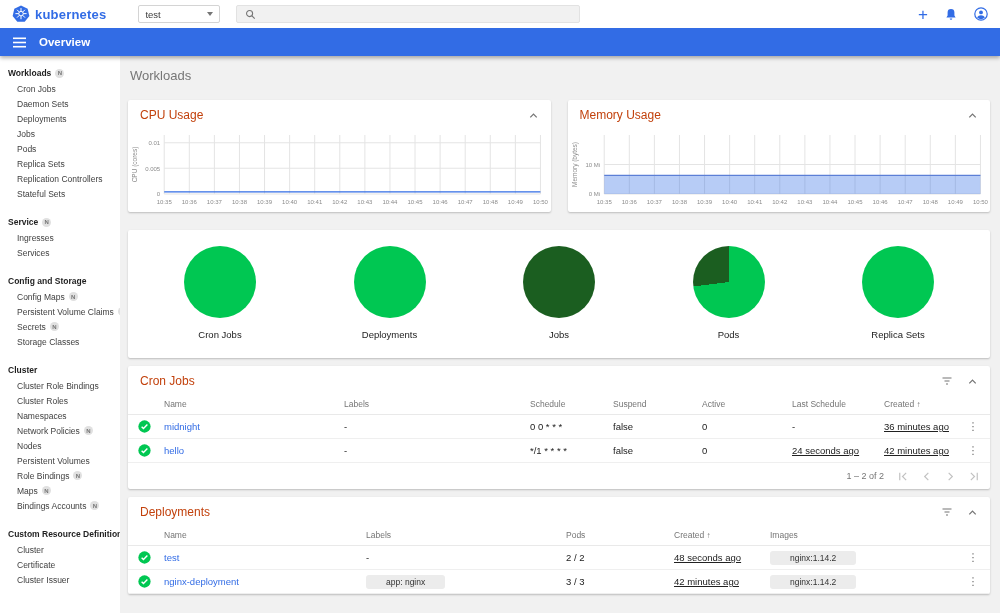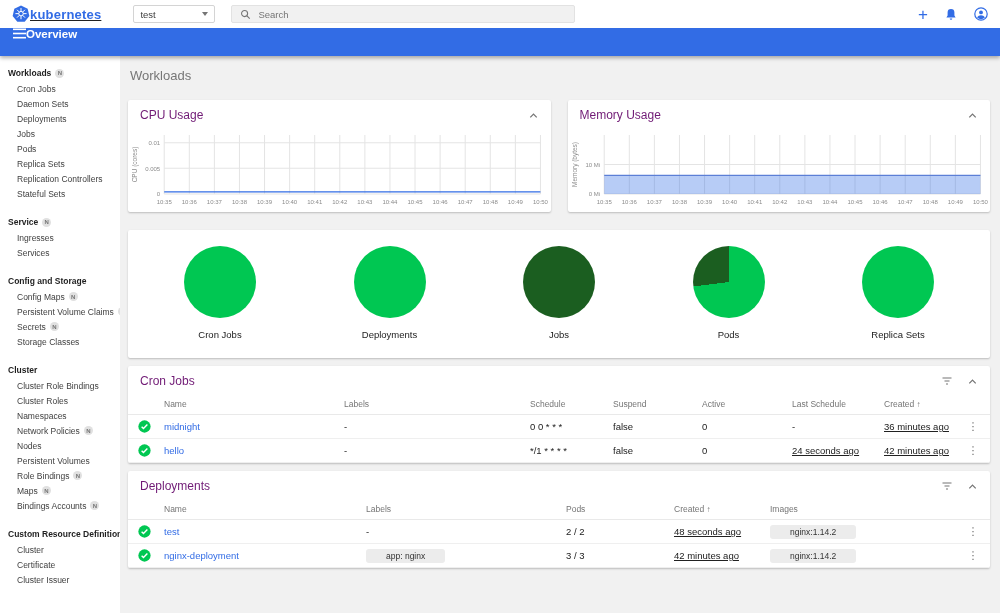--- a/index.html
+++ b/index.html
@@ -2,52 +2,52 @@
 <html><head>
 <meta charset="utf-8">
 <style>
   * { box-sizing: border-box; margin: 0; padding: 0; }
   html,body { width:1000px; height:613px; overflow:hidden; }
   body { font-family:"Liberation Sans", sans-serif; background:#f1f1f1; color:#212121; }
   svg { font-family:inherit; display:block; }
 
   
   .topbar { height:28px; background:#fff; display:flex; align-items:center; padding:0 12px; position:relative; z-index:6; }
-  .brand { display:flex; align-items:center; cursor:pointer;text-decoration:underline; }
+  .brand { display:flex; align-items:center; gap:5px; cursor:pointer; }
   .brand-text { color:#326ce5; font-weight:bold; font-size:13px; letter-spacing:.2px; }
   .ns-select { margin-left:32px; width:82px; height:18px; border:1px solid #d4d4d4; border-radius:2px; display:flex; align-items:center; justify-content:space-between; padding:0 6px; font-size:9.5px; color:#3c3c3c; cursor:pointer; background:#fff; }
   .caret { width:0; height:0; border-left:3.5px solid transparent; border-right:3.5px solid transparent; border-top:4px solid #757575; }
   .searchbar { margin-left:16px; width:344px; height:18px; background:#f1f1f1; border:1px solid #e2e2e2; border-radius:2px; display:flex; align-items:center; padding:0 8px; gap:7px; }
   .searchbar input { flex:1; border:none; background:transparent; outline:none; font-size:9.5px; color:#333; font-family:inherit; }
   .top-actions { margin-left:auto; display:flex; align-items:center; gap:17px; }
   .icon-btn { background:none; border:none; cursor:pointer; display:flex; align-items:center; padding:0; }
   .plus { color:#326ce5; font-size:17px; font-weight:400; line-height:1; }
 
   
-  .appbar { height:28px; background:#326ce5; display:flex; align-items:flex-start; padding:0 13px; box-shadow:0 2px 4px rgba(0,0,0,.32); position:relative; z-index:5; }
+  .appbar { height:28px; background:#326ce5; display:flex; align-items:center; gap:13px; padding:0 13px; box-shadow:0 2px 4px rgba(0,0,0,.32); position:relative; z-index:5; }
   .appbar-title { color:#fff; font-size:11.5px; font-weight:bold; }
 
   
   .shell { display:flex; height:557px; }
   .sidebar { width:120px; background:#fff; flex:0 0 120px; overflow-y:auto; padding:8px 0 10px; }
   .sidebar::-webkit-scrollbar { width:0; }
   .sb-head { font-size:8.5px; font-weight:bold; color:#1f1f1f; padding:4px 8px 3px; display:flex; align-items:center; gap:4px; white-space:nowrap; cursor:pointer; margin-top:12px; }
   .sb-head.first { margin-top:0; }
   .sb-head.gap { margin-top:34px; }
   .sb-item { font-size:8.5px; color:#404040; padding:2.5px 6px 2.5px 17px; display:flex; align-items:center; gap:4px; white-space:nowrap; overflow:hidden; cursor:pointer; }
   .nbadge { flex:0 0 9px; width:9px; height:9px; border-radius:50%; background:#e0e0e0; color:#757575; font-size:6px; font-weight:bold; display:inline-flex; align-items:center; justify-content:center; }
 
   .content { flex:1; overflow-y:auto; overflow-x:hidden; background:#f1f1f1; padding:10px 10px 0 8px; }
   .content::-webkit-scrollbar { width:0; }
   .page-h1 { font-size:13px; font-weight:400; color:#767676; margin:2px 0 17px 2px; }
 
   
   .card { background:#fff; border-radius:2px; box-shadow:0 1px 2px rgba(0,0,0,.22); }
   .card-head { display:flex; align-items:center; padding:8px 12px 6px; }
-  .card-title { font-size:12px; color:#701a75; }
+  .card-title { font-size:12px; color:#c2410c; }
   .spacer { flex:1; }
   .hd-icon { cursor:pointer; margin-left:14px; display:flex; align-items:center; }
 
   .chart-row { display:flex; gap:17px; margin-bottom:18px; }
   .chart-card { flex:1; padding-bottom:4px; }
   .chart-svg { width:100%; height:80px; }
   .grid-line { stroke:#e4e4e4; stroke-width:1; }
   .xt { font-size:6px; fill:#8b8b8b; text-anchor:middle; }
   .yt { font-size:6px; fill:#8b8b8b; text-anchor:end; }
   .al { font-size:6.5px; fill:#8b8b8b; text-anchor:middle; }
@@ -99,21 +99,20 @@
   </div>
   <div class="ns-select">
     <span>test</span>
     <span class="caret"></span>
   </div>
   <div class="searchbar">
     <svg width="11" height="11" viewBox="0 0 12 12">
       <circle cx="5" cy="5" r="3.3" fill="none" stroke="#757575" stroke-width="1.2"></circle>
       <line x1="7.6" y1="7.6" x2="10.6" y2="10.6" stroke="#757575" stroke-width="1.2"></line>
     </svg>
-    <input type="text" placeholder="Search" style="">
   </div>
   <div class="top-actions">
     <button class="icon-btn plus">+</button>
     <button class="icon-btn">
       <svg width="12" height="13" viewBox="0 0 12 13">
         <path d="M6 1.1A3.4 3.4 0 0 0 2.6 4.5v3.1L1.4 9.4h9.2L9.4 7.6V4.5A3.4 3.4 0 0 0 6 1.1z" fill="#326ce5"></path>
         <path d="M4.7 10.4a1.3 1.3 0 0 0 2.6 0z" fill="#326ce5"></path>
       </svg>
     </button>
     <button class="icon-btn">
@@ -436,20 +435,43 @@
       <span class="cell link">hello</span>
       <span class="cell">-</span>
       <span class="cell">*/1 * * * *</span>
       <span class="cell">false</span>
       <span class="cell">0</span>
       <span class="cell rel">24 seconds ago</span>
       <span class="cell rel">42 minutes ago</span>
       <span class="cell menu-dots">⋮</span>
     </div>
         </div>
+      <div class="pager">
+        <span>1 – 2 of 2</span>
+        <span class="pgbtn">
+            <svg width="11" height="11" viewBox="0 0 12 12">
+              <path d="M3 2v8M10 2 6 6l4 4" stroke="#c2c2c2" stroke-width="1.3" fill="none"></path>
+            </svg>
+          </span>
+        <span class="pgbtn">
+            <svg width="11" height="11" viewBox="0 0 12 12">
+              <path d="M8 2 4 6l4 4" stroke="#c2c2c2" stroke-width="1.3" fill="none"></path>
+            </svg>
+          </span>
+        <span class="pgbtn">
+            <svg width="11" height="11" viewBox="0 0 12 12">
+              <path d="M4 2l4 4-4 4" stroke="#c2c2c2" stroke-width="1.3" fill="none"></path>
+            </svg>
+          </span>
+        <span class="pgbtn">
+            <svg width="11" height="11" viewBox="0 0 12 12">
+              <path d="M9 2v8M2 2l4 4-4 4" stroke="#c2c2c2" stroke-width="1.3" fill="none"></path>
+            </svg>
+          </span>
+      </div>
     </section>
 
     <section class="card table-card">
       <div class="card-head">
         <span class="card-title">Deployments</span>
         <span class="spacer"></span>
         <span class="hd-icon">
           <svg width="12" height="12" viewBox="0 0 12 12">
               <path d="M1.5 3h9M3.5 6h5M5 9h2" stroke="#757575" stroke-width="1.2" fill="none"></path>
             </svg>

